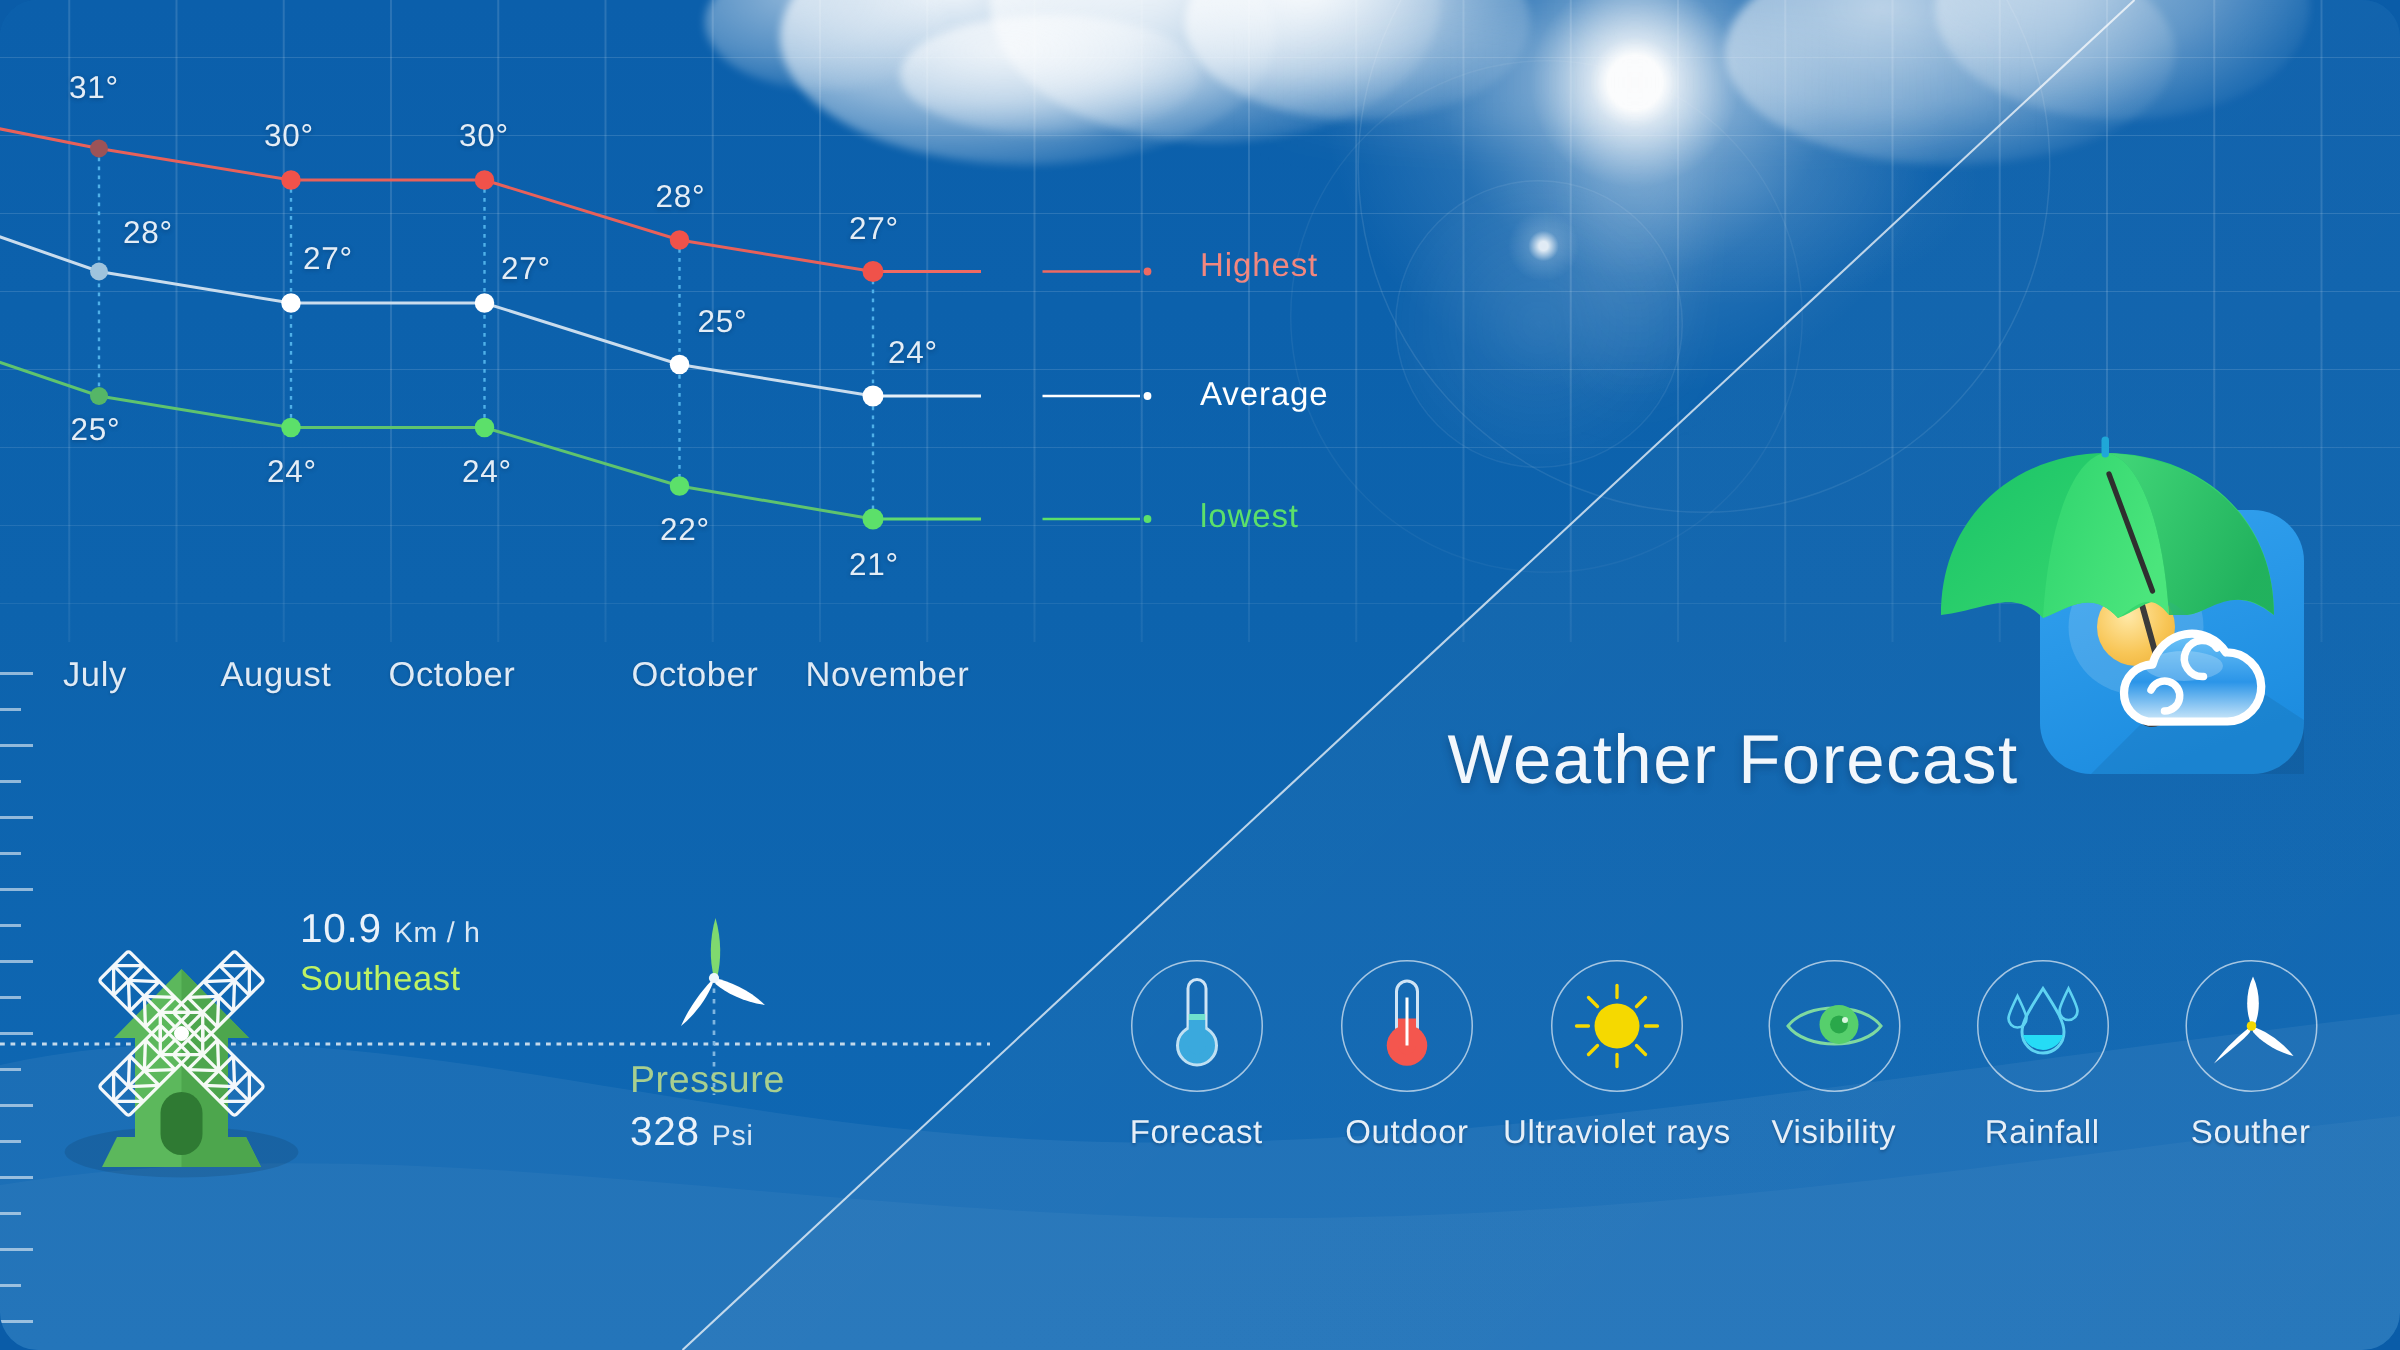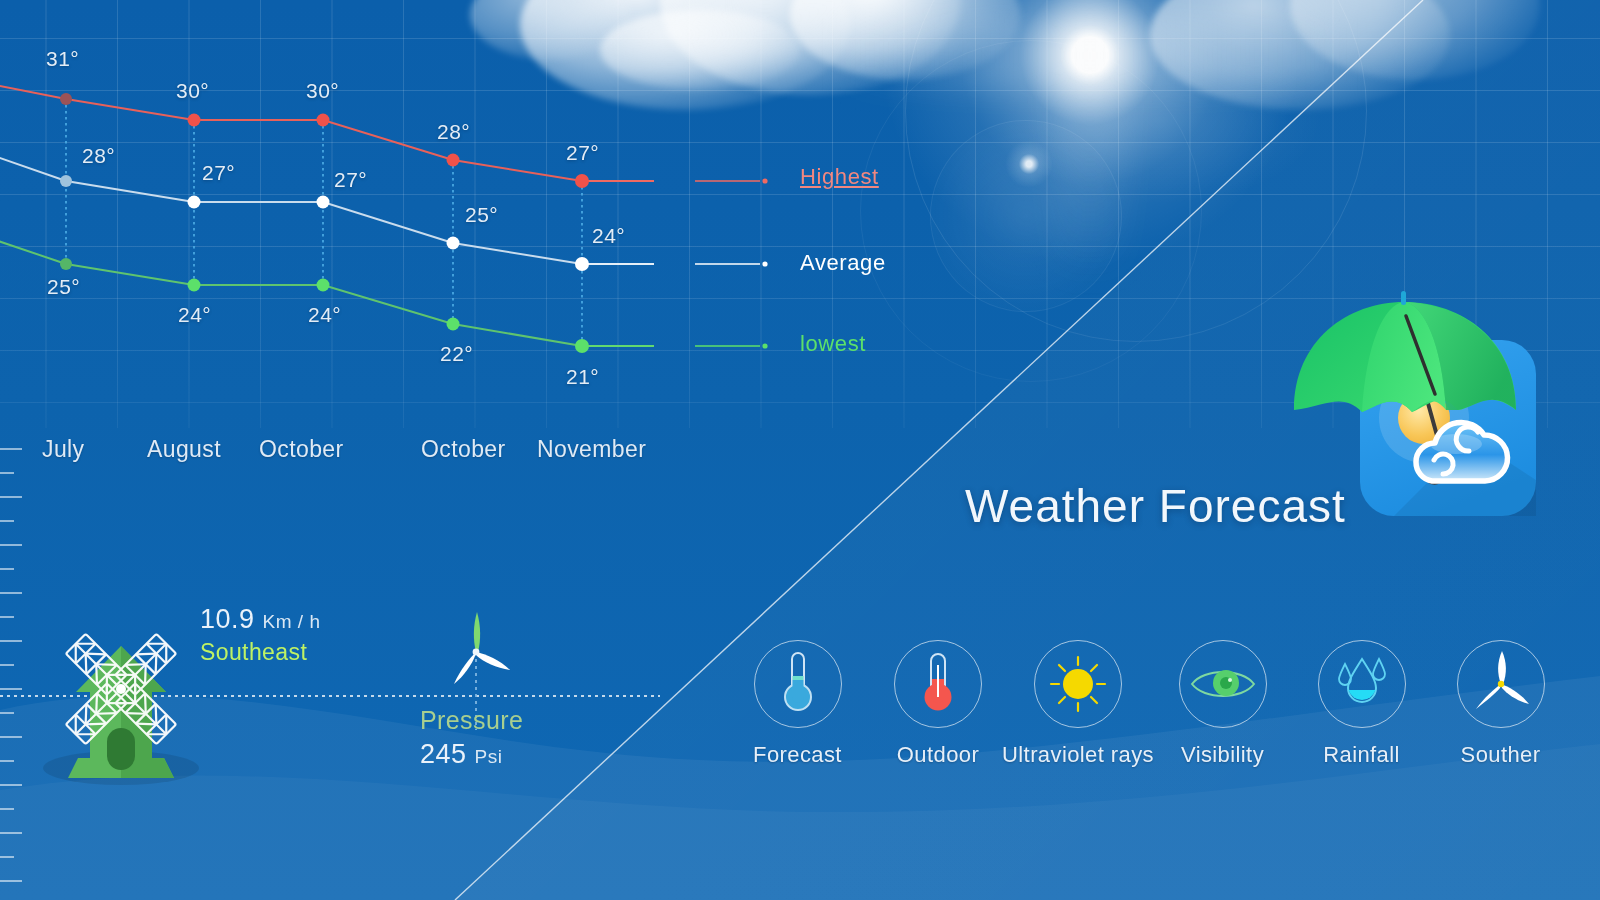--- a/index.html
+++ b/index.html
@@ -6,20 +6,21 @@
   html,body{margin:0;padding:0;background:#0a5ca8;}
   body{
     font-family:"Liberation Sans", sans-serif;
     -webkit-font-smoothing:antialiased;
   }
   #stage{
     position:relative;
     width:1600px;height:900px;
     overflow:hidden;
     background:#0d63ad;
+    border-radius:25px;
   }
 
   
   .sky{
     position:absolute;inset:0;
     background:
       radial-gradient(circle at 1090px 55px, rgba(255,255,255,0.98) 0 18px, rgba(255,255,255,0.75) 30px, rgba(255,255,255,0.30) 70px, rgba(255,255,255,0.10) 130px, rgba(255,255,255,0) 210px),
       radial-gradient(ellipse 230px 120px at 1160px 120px, rgba(255,255,255,0.10), rgba(255,255,255,0) 70%),
       linear-gradient(180deg,#0b5fab 0%,#0d63ad 45%,#0f68b4 100%);
   }
@@ -263,21 +264,21 @@
     <span class="dlabel" style="left:334px;top:168px;">27°</span>
     <span class="dlabel" style="left:465px;top:203px;">25°</span>
     <span class="dlabel" style="left:592px;top:224px;">24°</span>
 
     <span class="dlabel" style="left:47px;top:275px;">25°</span>
     <span class="dlabel" style="left:178px;top:303px;">24°</span>
     <span class="dlabel" style="left:308px;top:303px;">24°</span>
     <span class="dlabel" style="left:440px;top:342px;">22°</span>
     <span class="dlabel" style="left:566px;top:365px;">21°</span>
 
-    <span class="legend-label" style="left:800px;top:164px;color:#f2877f;text-decoration:underline;">Highest</span>
+    <span class="legend-label" style="left:800px;top:164px;color:#f2877f;">Highest</span>
     <span class="legend-label" style="left:800px;top:250px;color:#ffffff;">Average</span>
     <span class="legend-label" style="left:800px;top:331px;color:#5ce06a;">lowest</span>
   </div>
 
   <div class="months">
     <span class="month" style="left:42px;">July</span>
     <span class="month" style="left:147px;">August</span>
     <span class="month" style="left:259px;">October</span>
     <span class="month" style="left:421px;">October</span>
     <span class="month" style="left:537px;">November</span>
@@ -391,21 +392,21 @@
     <g transform="translate(46,42)">
       <path d="M0,0 C-3,-12 -3,-26 1,-40 C5,-26 5,-12 2,0 Z" fill="#7fd96f"></path>
       <path d="M0,0 C10,2 24,8 34,18 C20,16 8,10 1,4 Z" fill="#ffffff"></path>
       <path d="M0,0 C-6,6 -16,18 -22,32 C-12,24 -4,12 -1,4 Z" fill="#ffffff"></path>
       <circle cx="0" cy="0" r="3.4" fill="#eef6fc"></circle>
     </g>
   </svg>
   <div class="pressure-text">
     <div class="pressure-title">Pressure</div>
     <div class="pressure-value">
-      <span>245</span><span class="unit">Psi</span>
+      <span>328</span><span class="unit">Psi</span>
     </div>
   </div>
 
   <div class="app-title">Weather Forecast</div>
 
   <svg class="app-icon" viewBox="0 0 176 176">
     <defs>
       <linearGradient id="tileg" x1="0" y1="0" x2="0.4" y2="1">
         <stop offset="0%" stop-color="#35a3f0"></stop>
           <stop offset="100%" stop-color="#1d8de0"></stop>

